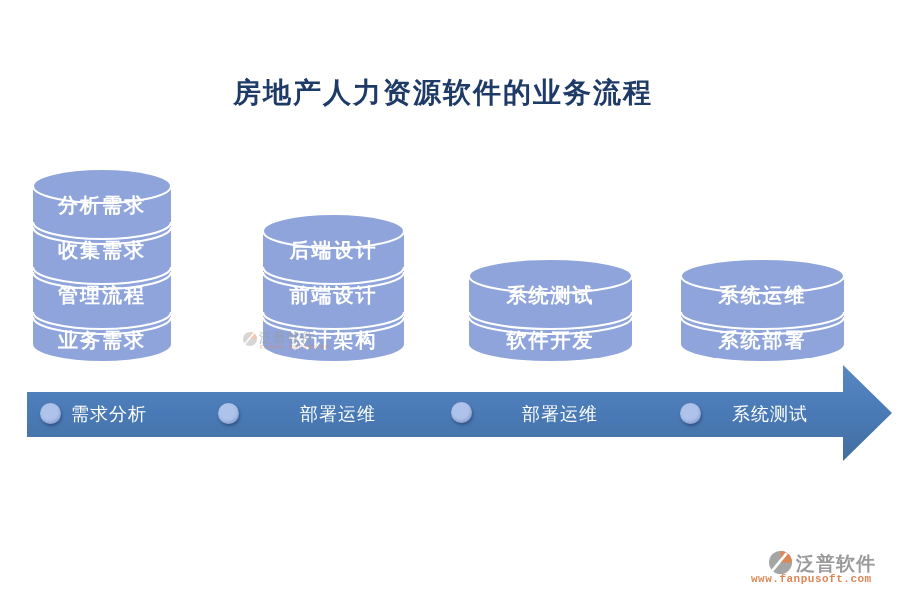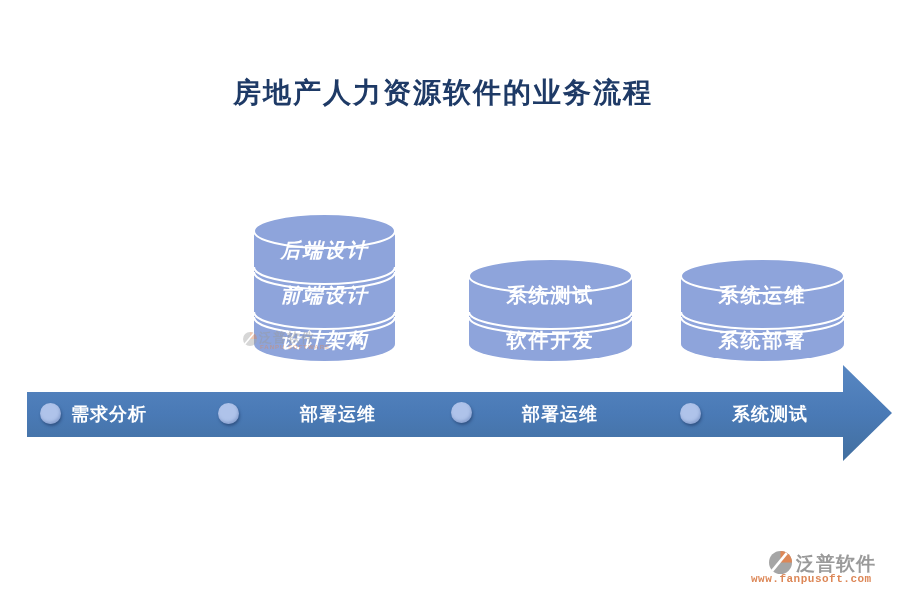--- a/index.html
+++ b/index.html
@@ -26,21 +26,21 @@
   
   .arrow-svg{position:absolute;left:20px;top:362px;}
   .arrow-shape{fill:var(--arrow,#4a7ab6);}
   .t-circle{
     position:absolute;width:21px;height:21px;border-radius:50%;
     background:var(--circle_marker,#afc3ea);
     box-shadow:1px 2px 3px rgba(25,48,90,.5), inset -1px -2px 3px rgba(70,100,160,.35);
   }
   .t-label{
     position:absolute;top:403px;height:22px;line-height:22px;transform:translateX(-50%);
-    color:#fff;font-size:18px;font-weight:bold;letter-spacing:1px;white-space:nowrap;
+    color:#fff;font-size:18px;font-weight:normal;letter-spacing:1px;white-space:nowrap;
   }
   
   .logo-icon{position:absolute;left:769px;top:551px;}
   .logo-brand{
     position:absolute;left:796px;top:551px;font-size:19px;font-weight:bold;
     letter-spacing:1px;color:var(--logo_gray,#9a9a9a);
     font-family:"Liberation Sans","DejaVu Sans",sans-serif;white-space:nowrap;
   }
   .logo-url{
     position:absolute;left:751px;top:573px;font-size:11px;font-weight:bold;
@@ -59,22 +59,39 @@
     font-family:"Liberation Sans","DejaVu Sans",sans-serif;white-space:nowrap;letter-spacing:1px;
   }
 </style>
 </head>
 <body>
 
 <div class="canvas">
 
   <div class="title">房地产人力资源软件的业务流程</div>
 
+  <div class="stack" style="left:32px;top:168px;">
+    <svg width="140" height="193" viewBox="0 0 140 193">
+      <rect class="cyl-body" x="1" y="18" width="138" height="158"></rect>
+      <path class="cyl-body" d="M1,176 A69,17 0 0 0 139,176 Z"></path>
+      <ellipse class="cyl-ellipse" cx="70" cy="18" rx="69" ry="17"></ellipse>
+      <path class="cyl-divider" d="M1,54 A69,17 0 0 0 139,54"></path>
+      <path class="cyl-divider" d="M1,59 A69,17 0 0 0 139,59"></path>
+      <path class="cyl-divider" d="M1,99 A69,17 0 0 0 139,99"></path>
+      <path class="cyl-divider" d="M1,104 A69,17 0 0 0 139,104"></path>
+      <path class="cyl-divider" d="M1,144 A69,17 0 0 0 139,144"></path>
+      <path class="cyl-divider" d="M1,149 A69,17 0 0 0 139,149"></path>
+      <text class="seg-text" x="70" y="44">分析需求</text>
+      <text class="seg-text" x="70" y="89">收集需求</text>
+      <text class="seg-text" x="70" y="134">管理流程</text>
+      <text class="seg-text" x="70" y="179">业务需求</text>
+    </svg>
+  </div>
 
-  <div class="stack" style="left:253px;top:213px;font-style:italic;">
+  <div class="stack" style="left:262px;top:213px;">
     <svg width="143" height="148" viewBox="0 0 143 148">
       <rect class="cyl-body" x="1" y="18" width="141" height="113"></rect>
       <path class="cyl-body" d="M1,131 A70.5,17 0 0 0 142,131 Z"></path>
       <ellipse class="cyl-ellipse" cx="71.5" cy="18" rx="70.5" ry="17"></ellipse>
       <path class="cyl-divider" d="M1,54 A70.5,17 0 0 0 142,54"></path>
       <path class="cyl-divider" d="M1,59 A70.5,17 0 0 0 142,59"></path>
       <path class="cyl-divider" d="M1,99 A70.5,17 0 0 0 142,99"></path>
       <path class="cyl-divider" d="M1,104 A70.5,17 0 0 0 142,104"></path>
       <text class="seg-text" x="71.5" y="44">后端设计</text>
       <text class="seg-text" x="71.5" y="89">前端设计</text>

